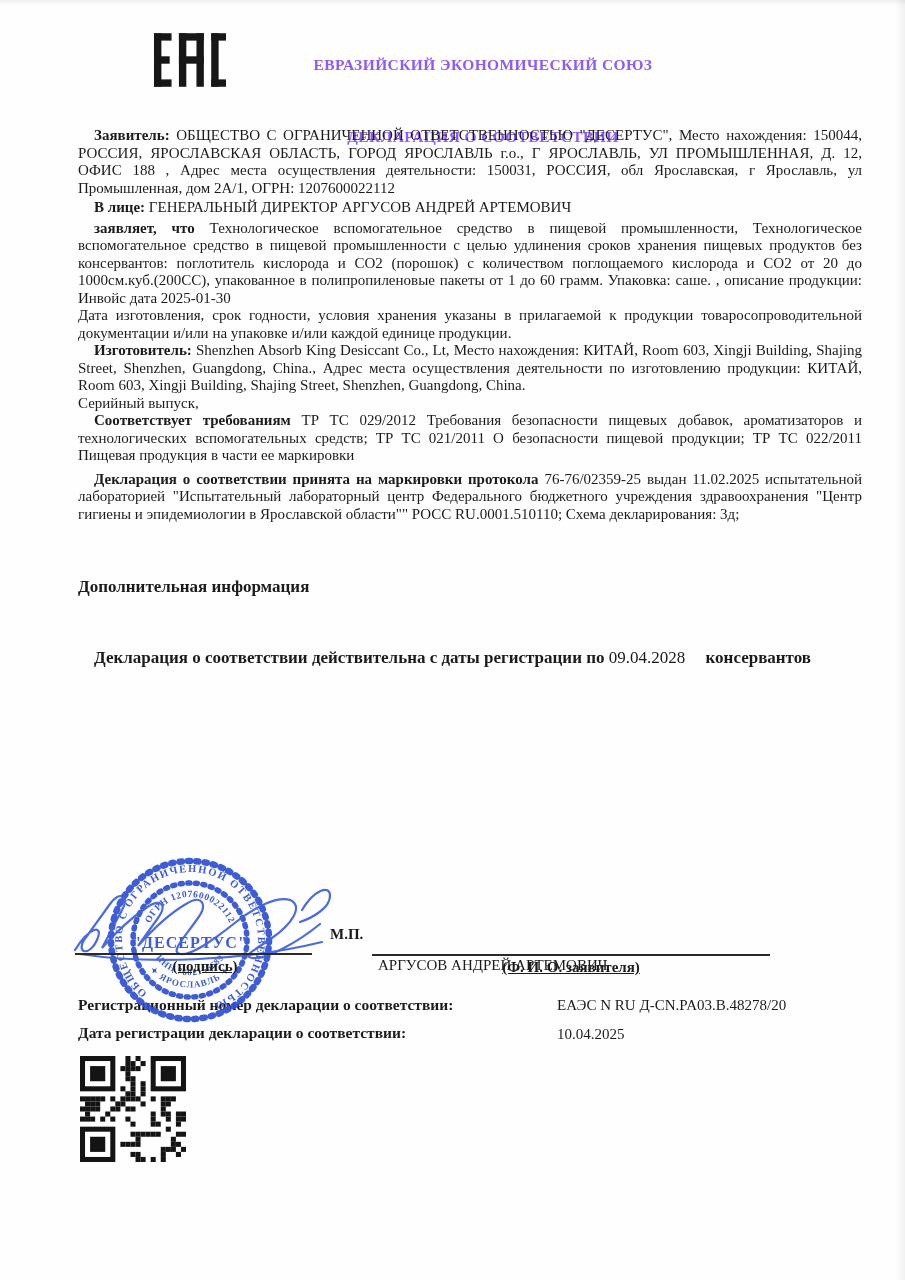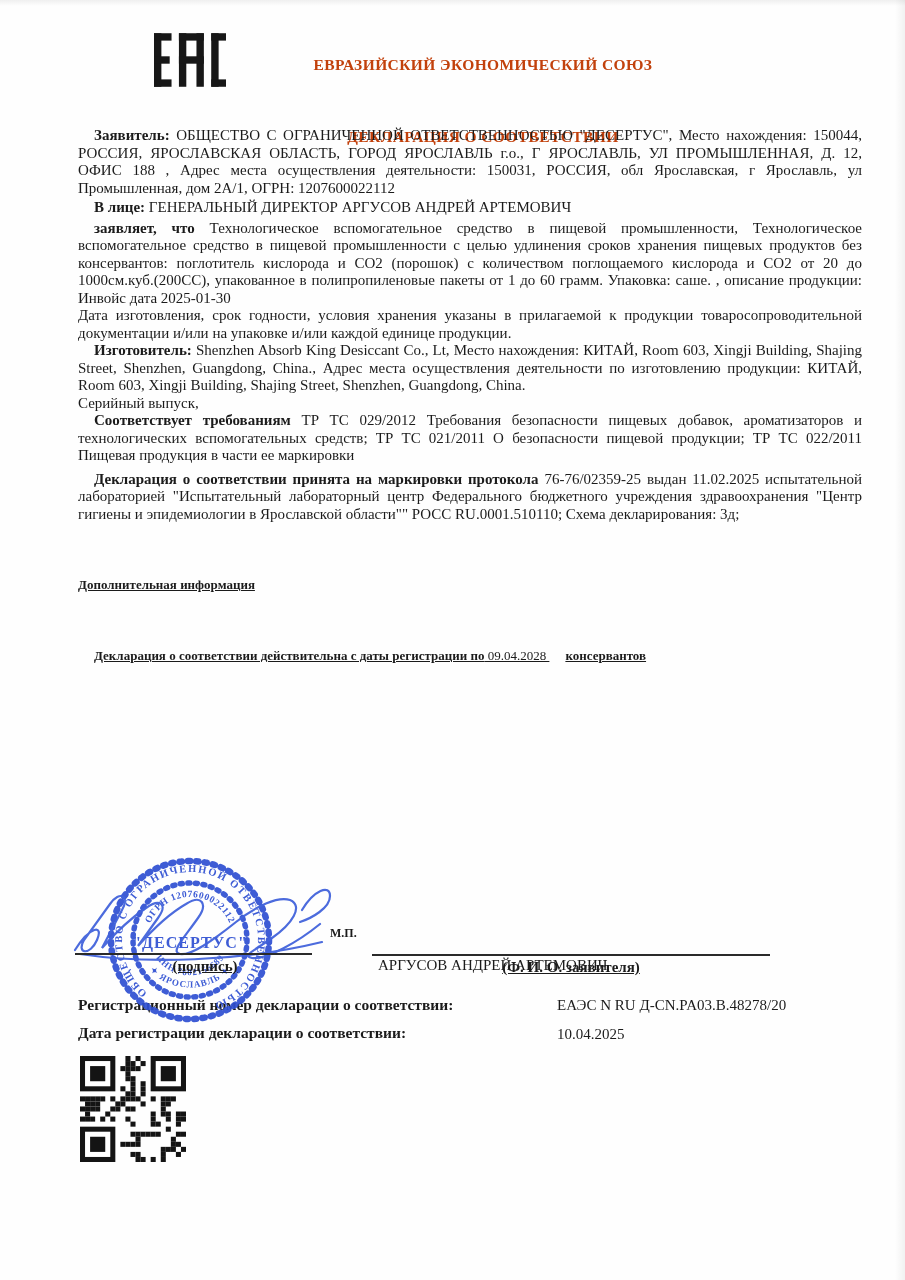--- a/index.html
+++ b/index.html
@@ -9,43 +9,43 @@
     font-family:"Liberation Serif","DejaVu Serif",serif;
   }
   .page::after{content:"";position:absolute;right:0;top:0;width:10px;height:100%;
     background:linear-gradient(90deg,rgba(0,0,0,0) ,rgba(0,0,0,0.05));pointer-events:none;}
   .page::before{content:"";position:absolute;left:0;top:0;width:100%;height:6px;
     background:linear-gradient(180deg,rgba(0,0,0,0.06),rgba(0,0,0,0));pointer-events:none;}
 
   .eac-logo{position:absolute;left:154px;top:33px;width:72px;height:56px;}
 
   .hdr{position:absolute;left:78px;width:810px;text-align:center;
-       font-weight:bold;font-size:15.5px;letter-spacing:.4px;color:#c2410c;}
+       font-weight:bold;font-size:15.5px;letter-spacing:.4px;color:#8b5cf6;}
   .hdr1{top:56px;}
   .hdr2{top:90px;margin-top:38px;}
 
   .content{position:absolute;left:78px;top:127px;width:784px;
            font-size:15px;line-height:17.5px;text-align:justify;}
   .content p{margin:0;}
   .b{font-weight:bold;margin-left:16px;}
   .mt2{margin-top:2px!important;} .mt3{margin-top:3px!important;}
   .mt6{margin-top:6px!important;}
 
-  .abs{position:absolute;font-size:13px;text-decoration:underline;}
+  .abs{position:absolute;font-size:17px;}
   .addinfo{left:78px;top:577px;font-weight:bold;}
   .validity{left:78px;top:648px;width:784px;}
 
   .stamp-svg{position:absolute;left:50px;top:848px;width:370px;height:185px;z-index:3;opacity:.92;}
   .sigline{position:absolute;background:#2a2a2a;height:2px;z-index:4;}
   .lineA{left:75px;top:953px;width:237px;}
   .lineB{left:372px;top:954px;width:398px;}
   .cap{position:absolute;font-weight:bold;font-size:15px;text-align:center;z-index:4;text-decoration:underline;}
   .capA{left:95px;top:958px;width:220px;}
   .capB{left:372px;top:959px;width:398px;}
-  .mp{position:absolute;left:330px;top:926px;font-weight:bold;font-size:12px;z-index:2;}
+  .mp{position:absolute;left:330px;top:926px;font-weight:bold;font-size:15px;z-index:2;}
   .fio{position:absolute;left:378px;top:931px;font-size:15px;z-index:2;margin-top:26px;}
 
   .reg-label{position:absolute;left:78px;font-weight:bold;font-size:15.5px;z-index:1;}
   .reg-val{position:absolute;left:557px;font-size:15px;z-index:1;}
   .regnum-label{top:996px;} .regnum-val{top:997px;}
   .regdate-label{top:1024px;} .regdate-val{top:1026px;}
 
   .qr{position:absolute;left:80px;top:1056px;width:106px;height:106px;}
 
   .stamp-text{font-family:"Liberation Serif",serif;fill:#2e4fd2;}

